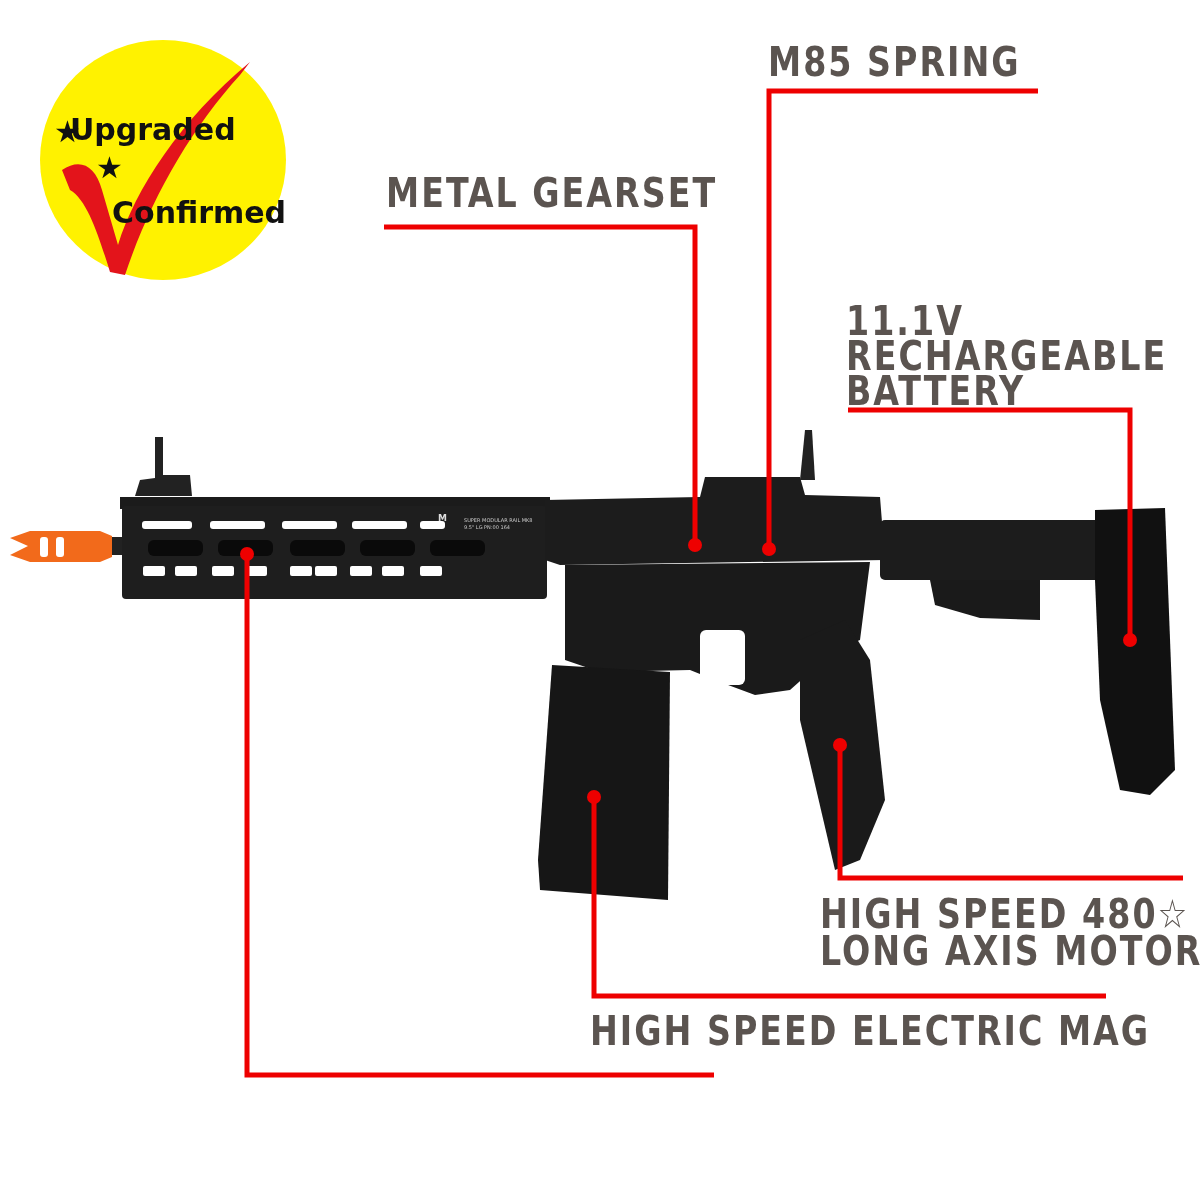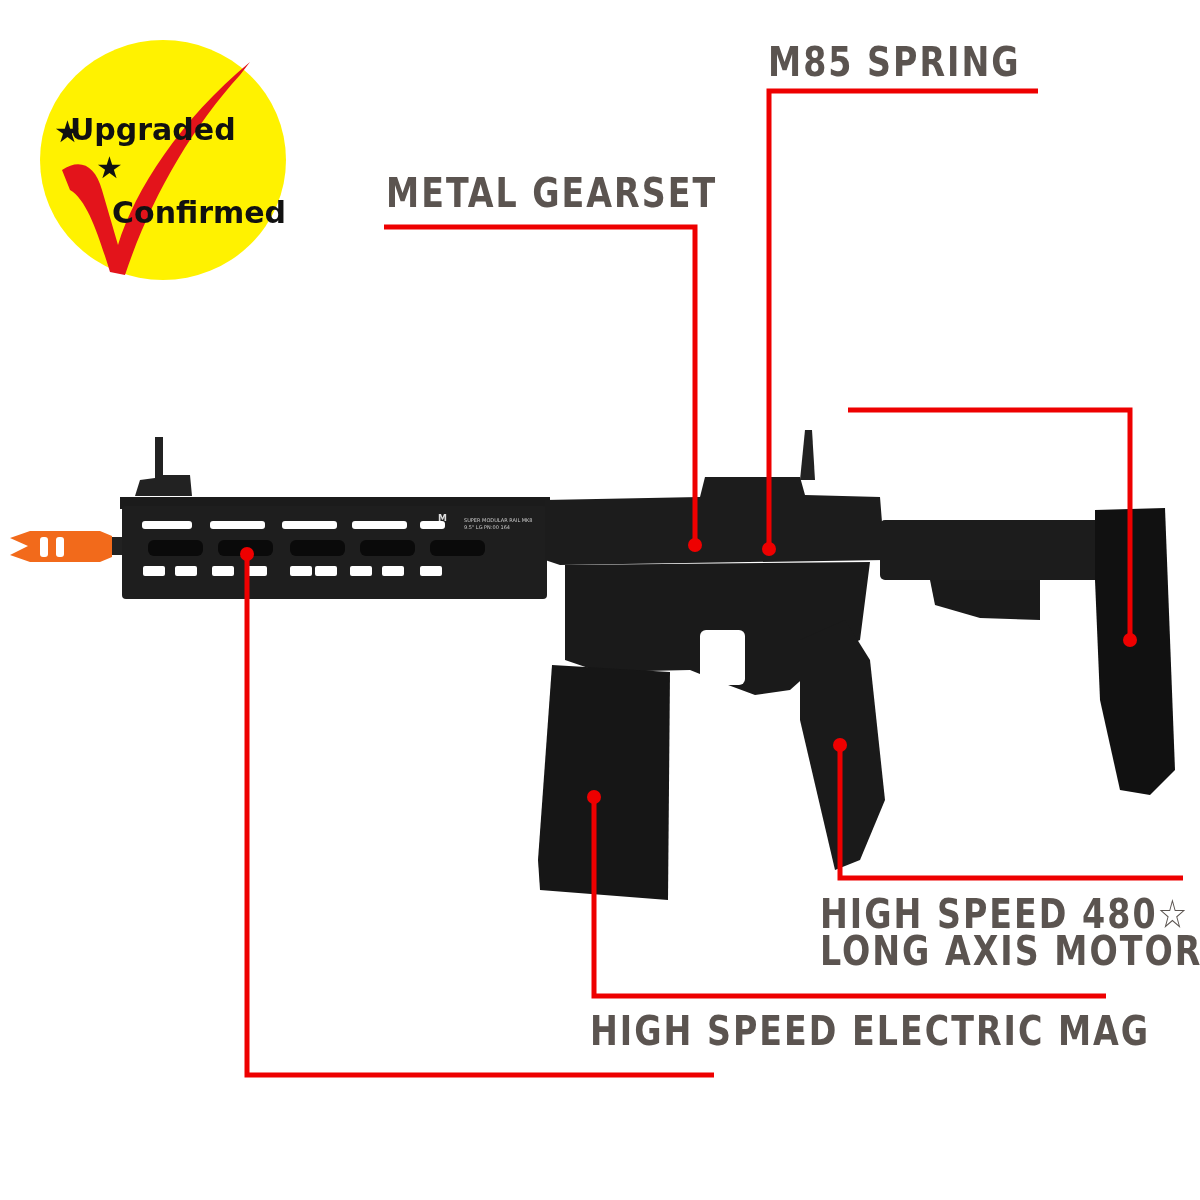--- a/index.html
+++ b/index.html
@@ -122,20 +122,25 @@
   </svg>
 
   <div style="position:absolute;left:464px;top:517px;font-family:'DejaVu Sans',sans-serif;font-size:5px;color:#ccc;line-height:7px;">
     <div>SUPER MODULAR RAIL MK8</div>
     <div>9.5" LG  PN:00  164</div>
   </div>
 
   <div class="label lbl-lg" style="left:768px;top:43px;">M85 Spring</div>
   <div class="label lbl-lg" style="left:386px;top:174px;">Metal Gearset</div>
 
+  <div style="position:absolute;left:846px;top:302px;">
+    <div class="label lbl-lg" style="position:relative;">11.1V</div>
+    <div class="label lbl-lg" style="position:relative;margin-top:-2px;">Rechargeable</div>
+    <div class="label lbl-lg" style="position:relative;margin-top:-2px;">Battery</div>
+  </div>
 
   <div style="position:absolute;left:820px;top:895px;">
     <div class="label lbl-lg" style="position:relative;">High Speed 480☆</div>
     <div class="label lbl-lg" style="position:relative;margin-top:0px;">Long  Axis Motor</div>
   </div>
 
   <div class="label lbl-lg" style="left:590px;top:1012px;">High Speed Electric Mag</div>
 
 
 </div>

